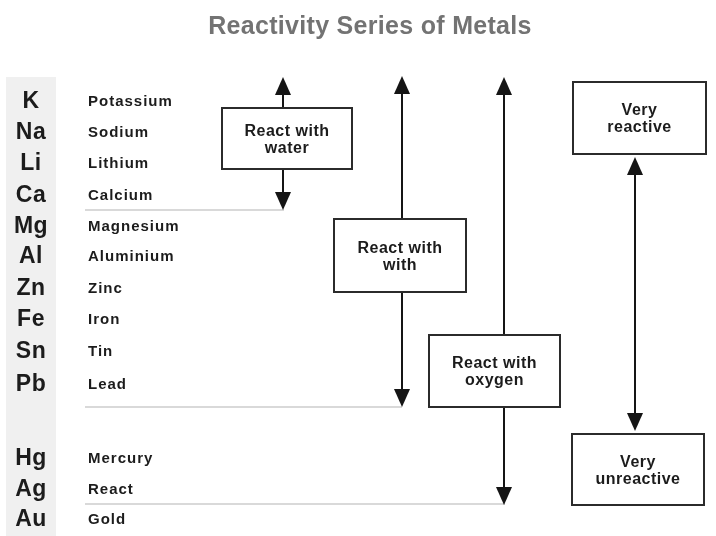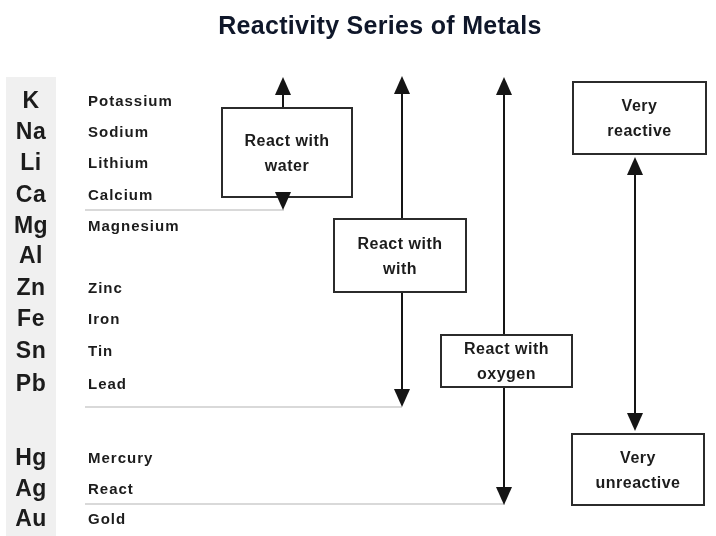--- a/index.html
+++ b/index.html
@@ -16,26 +16,26 @@
     position: relative;
     width: 716px;
     height: 536px;
     background: var(--background);
     font-family: "Liberation Sans", sans-serif;
     color: var(--text);
     overflow: hidden;
   }
   .title {
     position: absolute;
-    left: 180px; top: 11px; width: 400px;
+    left: 170px; top: 11px; width: 400px;
     text-align: center;
     font-size: 25px;
     font-weight: bold;
     letter-spacing: 0.3px;
-    color: #0f172a;
+    color: #737373;
   }
   .strip {
     position: absolute;
     left: 6px; top: 77px; width: 50px; height: 459px;
     background: var(--symbol_strip);
   }
   .row { position: absolute; left: 0; height: 24px; width: 220px; }
   .sym {
     position: absolute; left: 6px; top: 0; width: 50px;
     text-align: center;
@@ -68,21 +68,21 @@
     border-left: 8px solid transparent;
     border-right: 8px solid transparent;
     border-top: 18px solid var(--arrow);
   }
   .labelbox {
     position: absolute; z-index: 2;
     background: var(--background);
     border: 2px solid var(--box_border);
     display: flex; align-items: center; justify-content: center;
     text-align: center;
-    font-size: 16px; line-height: 25px; font-weight: bold;
+    font-size: 16px; line-height: 17px; font-weight: bold;
     letter-spacing: 0.5px;
     padding: 4px;
   }
 </style>
 </head>
 <body>
 
 <div class="canvas">
 
   <div class="title">Reactivity Series of Metals</div>
@@ -104,20 +104,21 @@
   <div class="row" style="top:182px">
     <span class="sym">Ca</span>
     <span class="nm">Calcium</span>
   </div>
   <div class="row" style="top:213px">
     <span class="sym">Mg</span>
     <span class="nm">Magnesium</span>
   </div>
   <div class="row" style="top:243px">
     <span class="sym">Al</span>
+    <span class="nm">Aluminium</span>
   </div>
   <div class="row" style="top:275px">
     <span class="sym">Zn</span>
     <span class="nm">Zinc</span>
   </div>
   <div class="row" style="top:306px">
     <span class="sym">Fe</span>
     <span class="nm">Iron</span>
   </div>
   <div class="row" style="top:338px">
@@ -162,29 +163,29 @@
     <div class="vline" style="left:503px;top:90px;height:402px"></div>
     <div class="ah-down" style="left:496px;top:487px"></div>
   </div>
 
   <div>
     <div class="ah-up" style="left:627px;top:157px"></div>
     <div class="vline" style="left:634px;top:168px;height:252px"></div>
     <div class="ah-down" style="left:627px;top:413px"></div>
   </div>
 
-  <div class="labelbox" style="left:221px;top:107px;width:132px;height:91px">
+  <div class="labelbox" style="left:221px;top:107px;width:132px;height:63px">
     <span>React with water</span>
   </div>
 
   <div class="labelbox" style="left:333px;top:218px;width:134px;height:75px">
     <span>React with with</span>
   </div>
 
-  <div class="labelbox" style="left:440px;top:334px;width:133px;height:54px">
+  <div class="labelbox" style="left:428px;top:334px;width:133px;height:74px">
     <span>React with oxygen</span>
   </div>
 
   <div class="labelbox" style="left:572px;top:81px;width:135px;height:74px">
     <span style="max-width:80px">Very reactive</span>
   </div>
 
   <div class="labelbox" style="left:571px;top:433px;width:134px;height:73px">
     <span style="max-width:90px">Very unreactive</span>
   </div>

